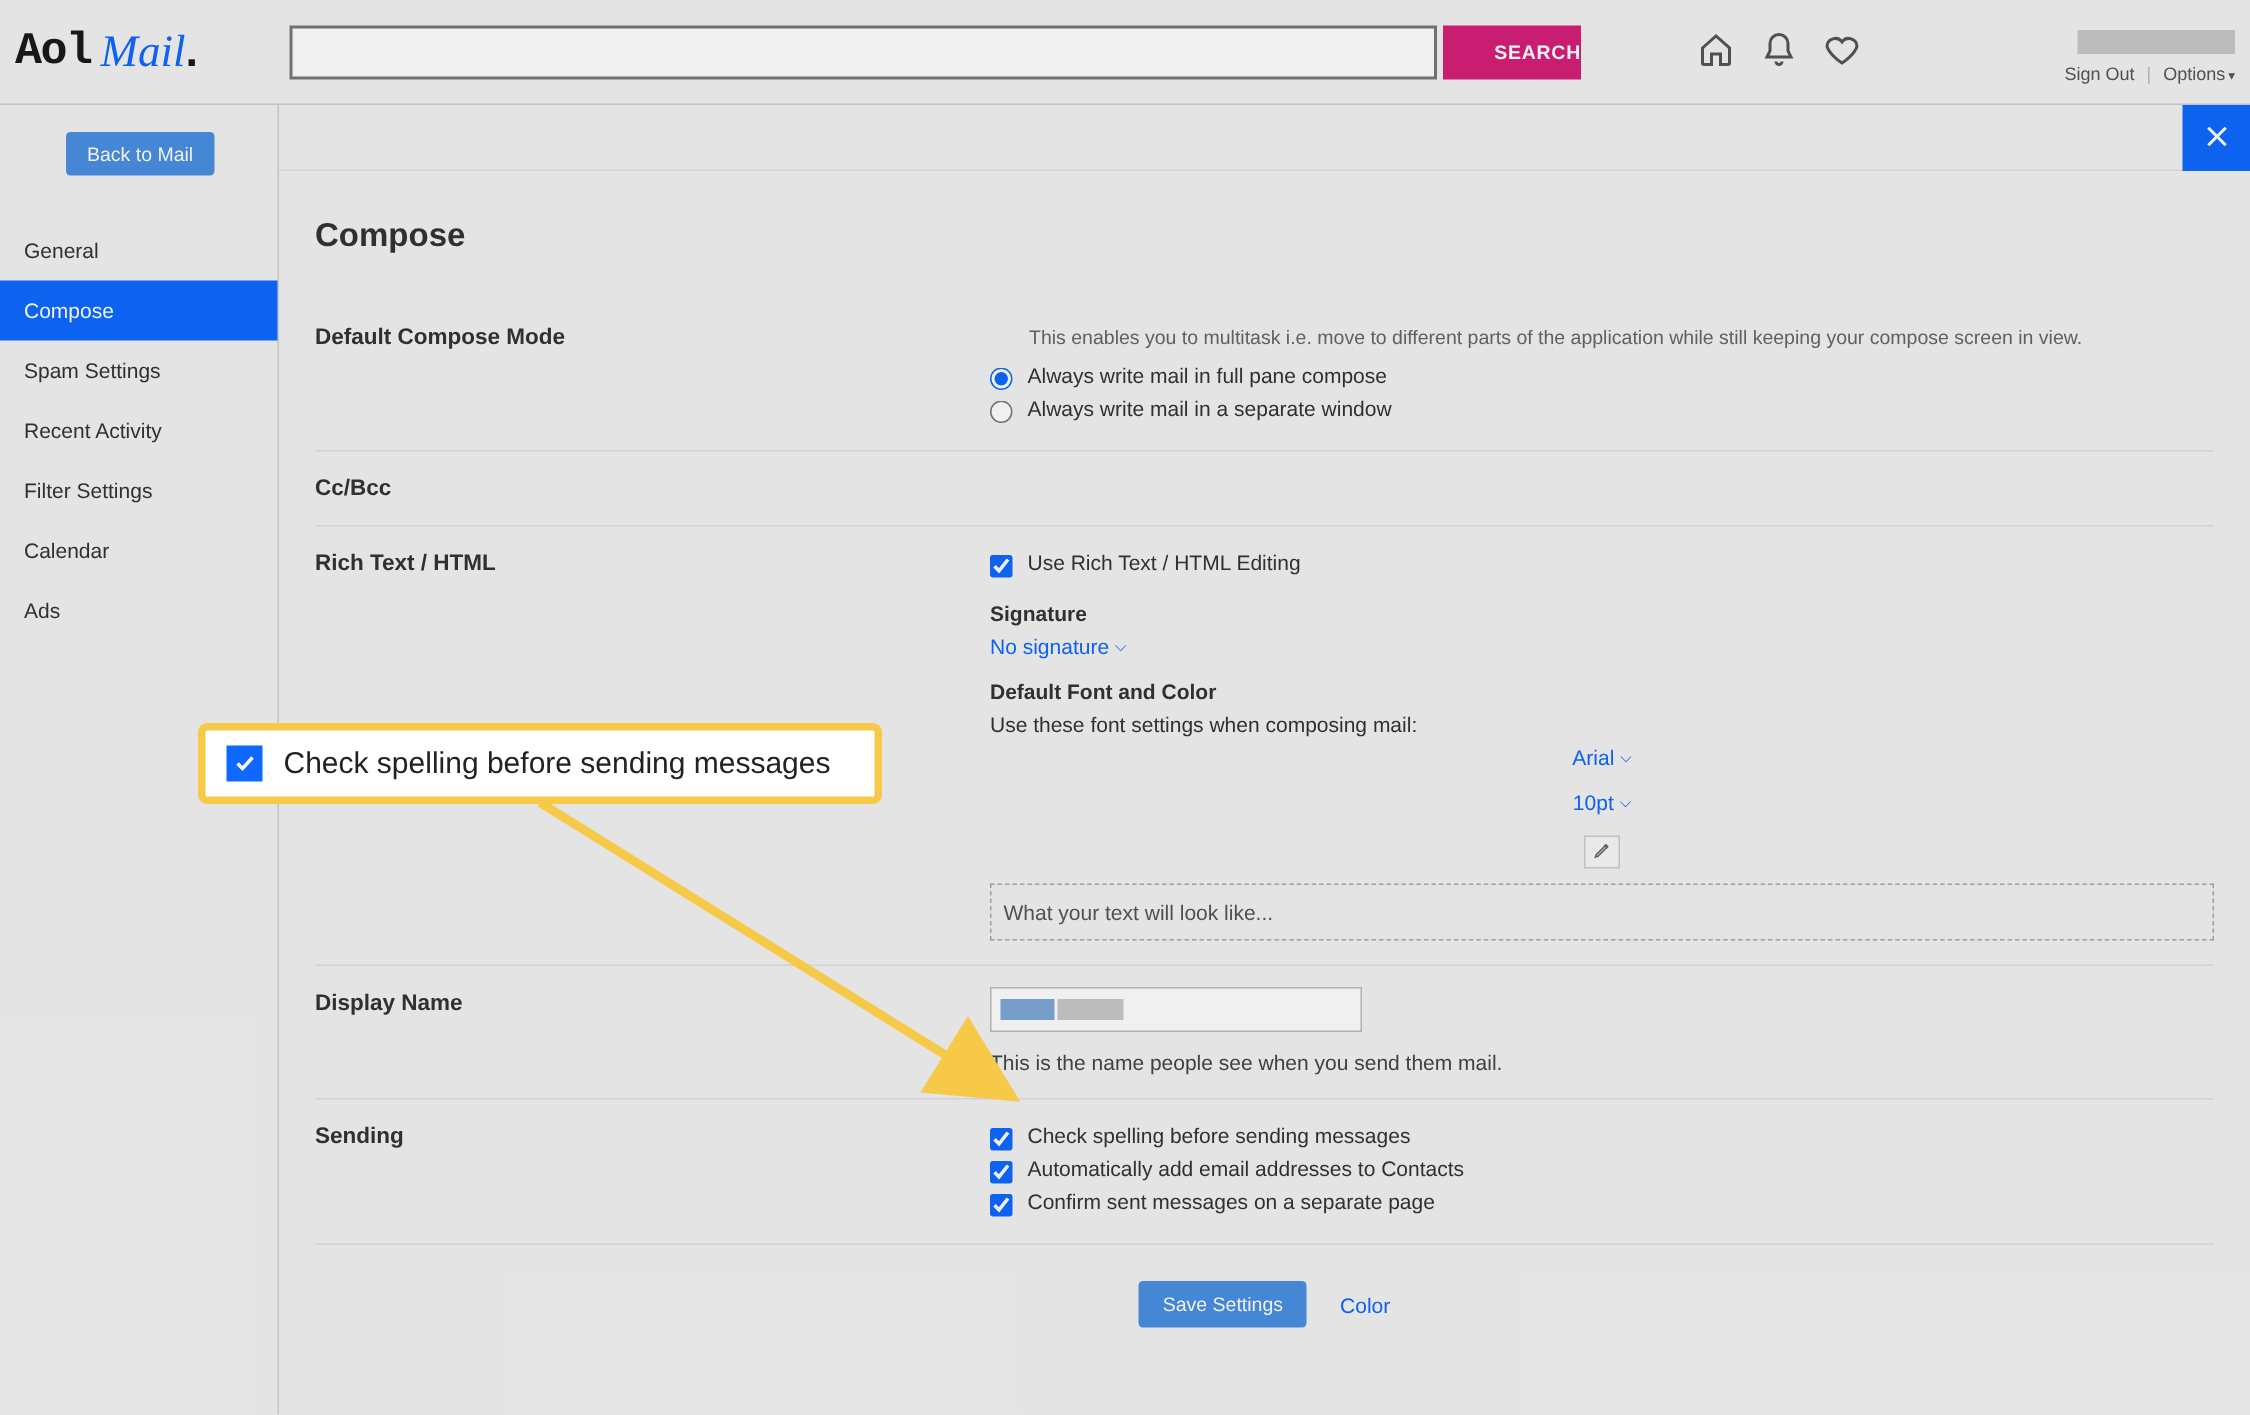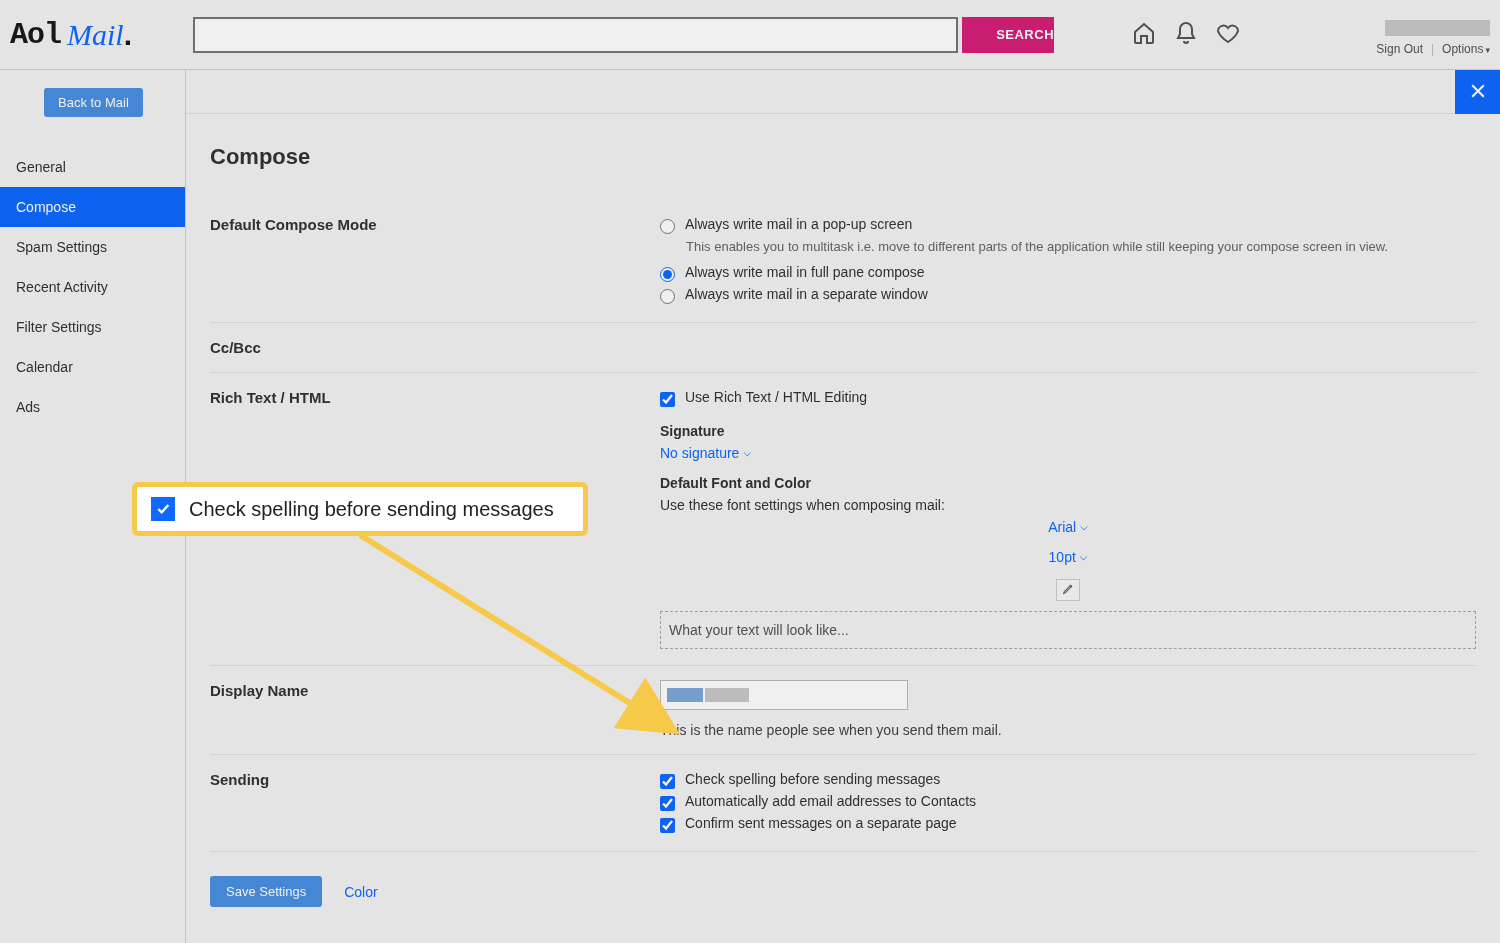--- a/index.html
+++ b/index.html
@@ -55,21 +55,21 @@
 .pen-box { width: 24px; height: 22px; border: 1px solid #ccc; display: inline-flex; align-items: center; justify-content: center; background: #f8f8f8; }
 .pen-box svg { width: 13px; height: 13px; }
 
 .preview-box { border: 1px dashed #aaa; padding: 10px 8px; color: #555; }
 
 .dname-input { width: 248px; height: 30px; border: 1px solid #bbb; background: #fff; padding: 0 6px; display: flex; align-items: center; }
 .dname-redact-a { width: 36px; height: 14px; background: #7fa8d8; margin-right: 2px; }
 .dname-redact-b { width: 44px; height: 14px; background: #c8c8c8; }
 .dname-hint { margin-top: 12px; color: #444; }
 
-.footer-actions { display: flex; gap: 22px; align-items: center; padding: 24px 0 30px 0; }
+.footer-actions { display: flex; gap: 22px; align-items: center; padding: 24px 0 30px 0; justify-content: center; }
 .save-btn { background: #4a90e2; color: #fff; border: none; border-radius: 3px; padding: 8px 16px; font-size: 13px; cursor: pointer; }
 .cancel-link { color: #0f69ff; cursor: pointer; font-size: 14px; }
 
 
 .callout { position: absolute; z-index: 20; left: 132px; top: 482px; width: 456px; height: 54px; background: #fff; border: 5px solid #f7c948; border-radius: 6px; display: flex; align-items: center; padding: 0 14px; gap: 14px; box-shadow: 0 0 0 4px rgba(247,201,72,0.0); }
 .callout-cb { width: 24px; height: 24px; background: #0f69ff; display: inline-flex; align-items: center; justify-content: center; }
 .callout-cb svg { width: 16px; height: 16px; }
 .callout-label { font-size: 20px; color: #222; }
 svg.arrow { position: absolute; z-index: 15; pointer-events: none; }
 </style>
@@ -132,24 +132,20 @@
       </svg>
   </span>
 </div>
 
 <div class="main">
   <div class="page-title">Compose</div>
 
   <div class="section">
     <div class="section-label">Default Compose Mode</div>
     <div class="section-body">
-      <label class="radio-row">
-        <input type="radio" name="cm" style="">
-        <span>Always write mail in a pop-up screen</span>
-      </label>
       <div class="sub-desc">This enables you to multitask i.e. move to different parts of the application while still keeping your compose screen in view.</div>
       <label class="radio-row">
         <input type="radio" name="cm" checked="" style="">
         <span>Always write mail in full pane compose</span>
       </label>
       <label class="radio-row">
         <input type="radio" name="cm" style="">
         <span>Always write mail in a separate window</span>
       </label>
     </div>

